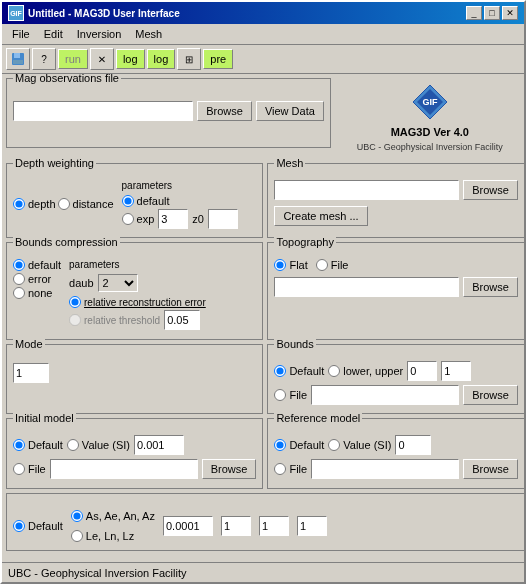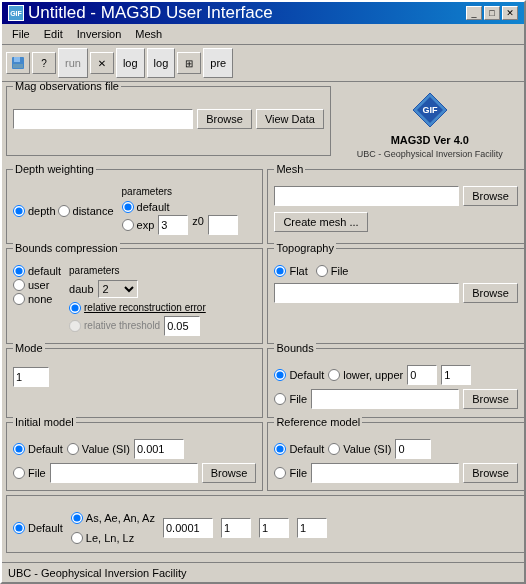--- a/index.html
+++ b/index.html
@@ -48,22 +48,22 @@
       border: 1px solid #fff;
       display: flex;
       align-items: center;
       justify-content: center;
       font-size: 9px;
       color: white;
       font-weight: bold;
     }
 
     .title-text {
-      font-size: 17px;
-      font-weight: normal;
+      font-size: 10px;
+      font-weight: bold;
       color: white;
     }
 
     .title-buttons {
       display: flex;
       gap: 2px;
     }
 
     .title-btn {
       width: 16px;
@@ -113,23 +113,23 @@
       border: 1px solid;
       border-color: #ffffff #808080 #808080 #ffffff;
       display: flex;
       align-items: center;
       justify-content: center;
       cursor: pointer;
       font-size: 10px;
     }
 
     .toolbar-btn-text {
-      height: 30px;
+      height: 20px;
       padding: 8px 6px;
-      background: #e5e5e5;
+      background: #bef264;
       border: 1px solid;
       border-color: #ffffff #808080 #808080 #ffffff;
       display: flex;
       align-items: center;
       justify-content: center;
       cursor: pointer;
       font-size: 11px;
       color: #808080;
     }
 
@@ -382,21 +382,21 @@
             <input type="radio" name="depth_type" style="">
             <span>distance</span>
           </label>
         </div>
         <div style="display:flex; flex-direction:column; gap:2px;">
           <span class="params-label">parameters</span>
           <label class="radio-label">
             <input type="radio" name="depth_params" checked="" style="">
             <span>default</span>
           </label>
-          <div style="display:flex; gap:4px;">
+          <div style="display:flex; align-items:center; gap:4px;">
             <label class="radio-label">
               <input type="radio" name="depth_params" style="">
               <span>exp</span>
             </label>
             <input type="text" class="small-input" value="3" style="">
             <span>z0</span>
             <input type="text" class="small-input" style="">
           </div>
         </div>
       </div>
@@ -416,21 +416,21 @@
     <div class="group-box wavelet-section" style="grid-column:1; grid-row:3;">
       <span class="group-box-title">Bounds compression</span>
       <div style="display:flex; gap:8px; margin-top:2px;">
         <div style="display:flex; flex-direction:column; gap:2px;">
           <label class="radio-label">
             <input type="radio" name="wavelet_type" checked="" style="">
             <span>default</span>
           </label>
           <label class="radio-label">
             <input type="radio" name="wavelet_type" style="">
-            <span>user</span>
+            <span>error</span>
           </label>
           <label class="radio-label">
             <input type="radio" name="wavelet_type" style="">
             <span>none</span>
           </label>
         </div>
         <div style="display:flex; flex-direction:column; gap:2px;">
           <span class="params-label">parameters</span>
           <div style="display:flex; align-items:center; gap:4px; margin-bottom:2px;">
             <span>daub</span>

